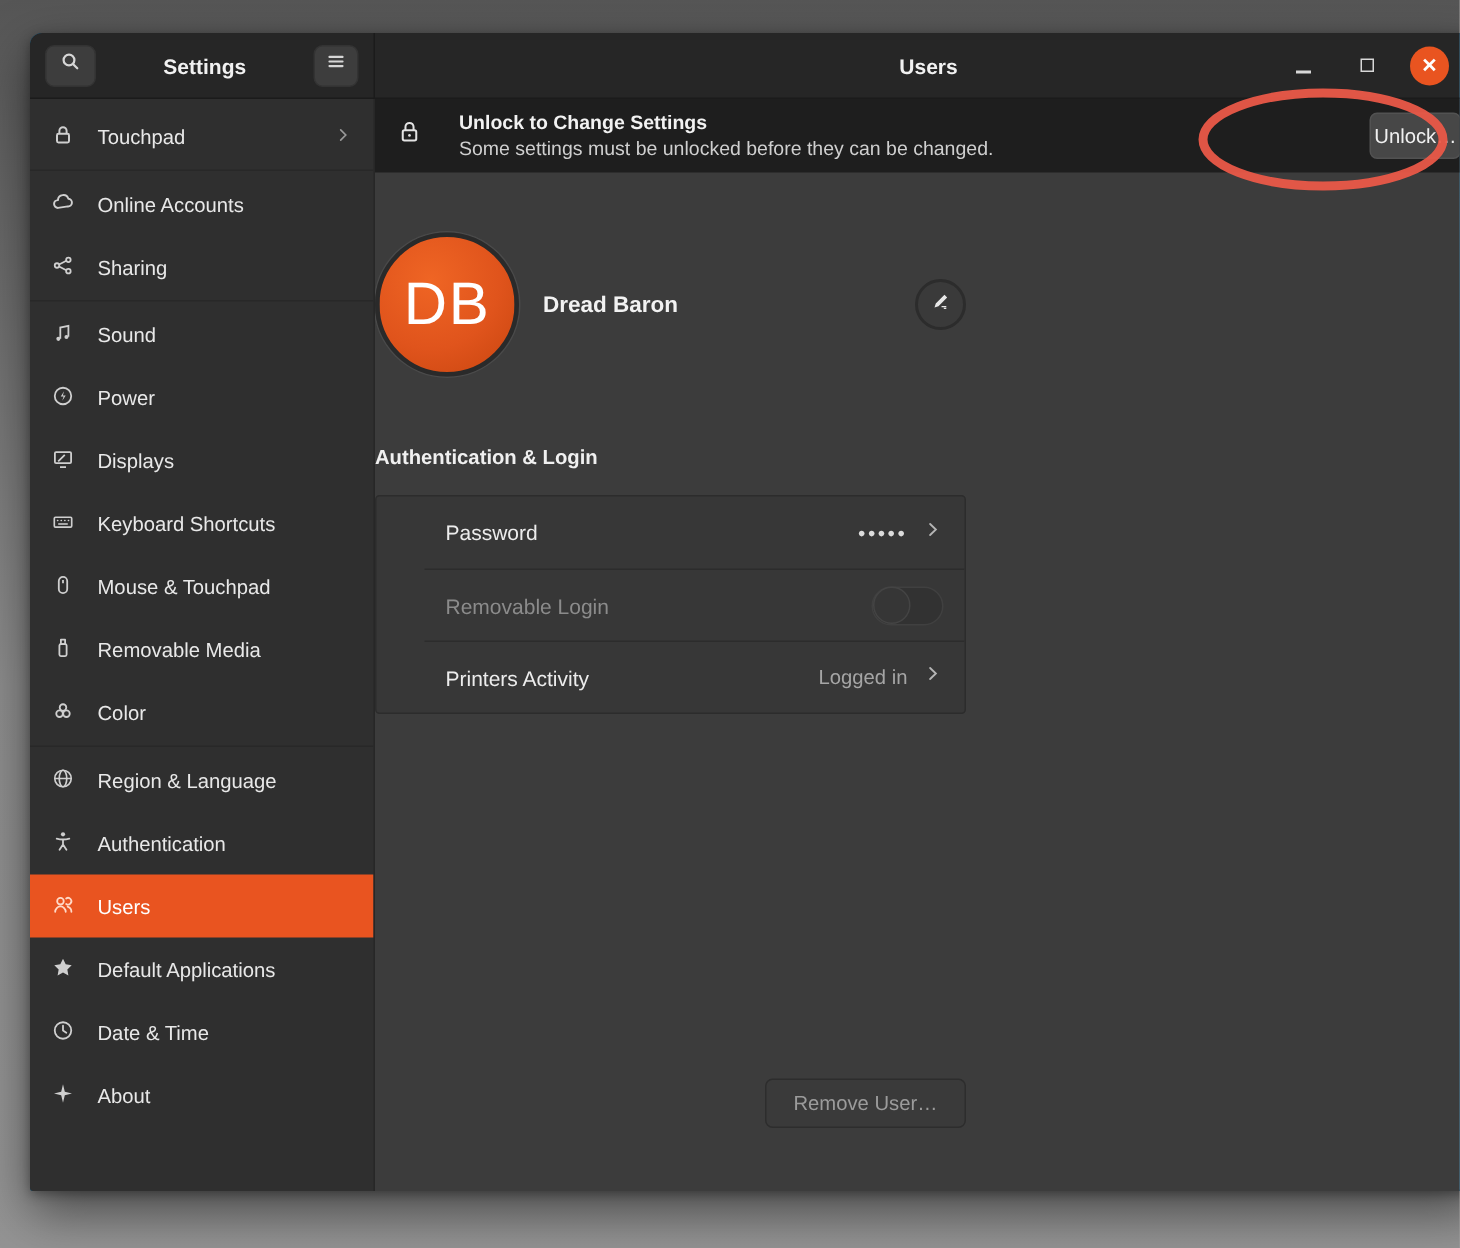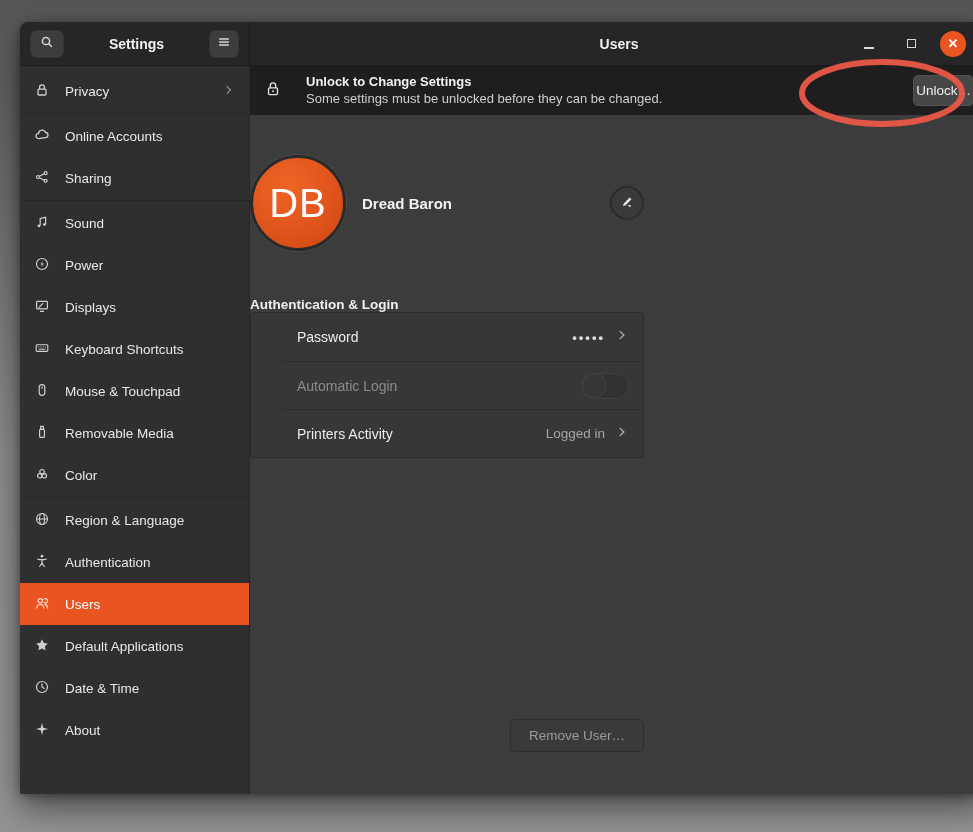--- a/index.html
+++ b/index.html
@@ -85,21 +85,21 @@
     color:#ffffff; font-size:40px; font-weight:normal; letter-spacing:1px;
   }
   .user-name { margin-left:16px; font-size:15px; font-weight:bold; color:#f2f2f2; }
   .edit-btn {
     margin-left:auto; width:34px; height:34px; border-radius:50%;
     background:#3a3a3a; border:2px solid #2c2c2c;
     display:flex; align-items:center; justify-content:center; cursor:pointer;
   }
   .section-label { margin-top:46px; font-size:13.5px; font-weight:bold; color:#f0f0f0; }
   .card {
-    margin-top:0; border:1px solid #2c2c2c; border-radius:3px; overflow:hidden;
+    margin-top:18px; border:1px solid #2c2c2c; border-radius:3px; overflow:hidden;
     background:#373737;
     padding-left:32px;
   }
   .row {
     height:48px; display:flex; align-items:center; padding:0 14px; gap:10px; cursor:pointer;
   }
   .row + .row { border-top:1px solid #2c2c2c; }
   .row .rlbl { flex:1; font-size:14px; color:#ececec; }
   .row.disabled .rlbl { color:#8b8b8b; }
   .row .rval { font-size:13.5px; color:#a5a5a5; }
@@ -156,21 +156,21 @@
       </div>
     <div class="winctl close">✕</div>
   </div>
 
   <div class="sidebar">
     <div class="side-item">
       <span><svg width="16" height="16" viewBox="0 0 16 16" fill="none" stroke="#cfcfcf" stroke-width="1.3" stroke-linejoin="round">
             <rect x="4" y="7.2" width="8" height="5.8" rx="1"></rect>
             <path d="M5.6 7V5.2a2.4 2.4 0 014.8 0V7"></path>
           </svg></span>
-      <span class="lbl">Privacy</span>
+      <span class="lbl">Touchpad</span>
       <span class="chev-dim"><svg width="12" height="12" viewBox="0 0 16 16" fill="none" stroke="#bdbdbd" stroke-width="1.5" stroke-linecap="round">
             <path d="M5.5 3.5L10 8l-4.5 4.5"></path>
           </svg></span>
     </div>
     <div class="side-sep"></div>
     <div class="side-item">
       <span><svg width="16" height="16" viewBox="0 0 16 16" fill="none" stroke="#cfcfcf" stroke-width="1.3" stroke-linejoin="round">
             <path d="M4.7 11.6a2.6 2.6 0 01-.1-5.2 3.6 3.6 0 017-.9 2.55 2.55 0 01-.4 5.1z"></path>
           </svg></span>
       <span class="lbl">Online Accounts</span>
@@ -316,21 +316,21 @@
 
         <div class="card">
           <div class="row">
             <span class="rlbl">Password</span>
             <span class="dots">•••••</span>
             <span><svg width="14" height="14" viewBox="0 0 16 16" fill="none" stroke="#b5b5b5" stroke-width="1.4" stroke-linecap="round">
                   <path d="M5.8 3.8L10.2 8l-4.4 4.2"></path>
                 </svg></span>
           </div>
           <div class="row disabled">
-            <span class="rlbl">Automatic Login</span>
+            <span class="rlbl">Removable Login</span>
             <span class="toggle">
                 <span class="knob"></span>
               </span>
           </div>
           <div class="row">
             <span class="rlbl">Printers Activity</span>
             <span class="rval">Logged in</span>
             <span><svg width="14" height="14" viewBox="0 0 16 16" fill="none" stroke="#b5b5b5" stroke-width="1.4" stroke-linecap="round">
                   <path d="M5.8 3.8L10.2 8l-4.4 4.2"></path>
                 </svg></span>

